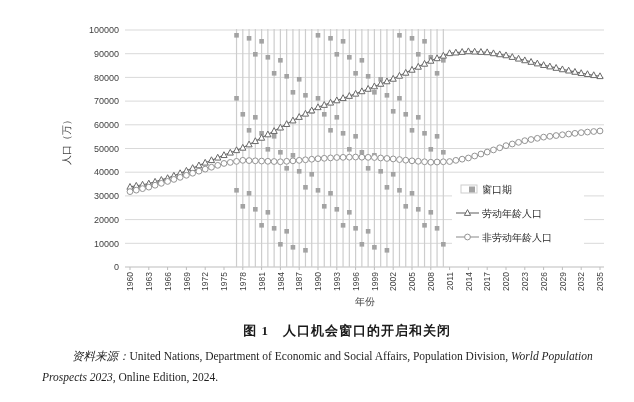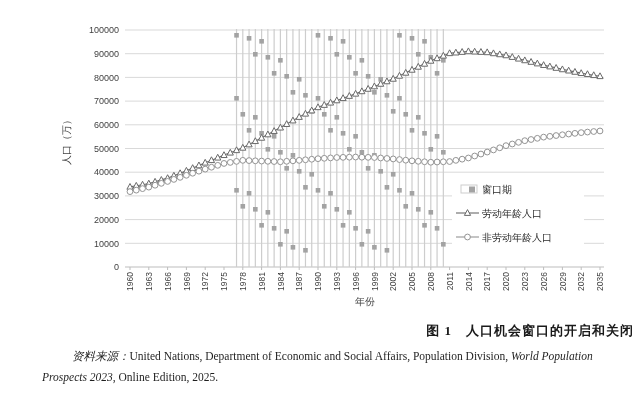--- a/index.html
+++ b/index.html
@@ -1,19 +1,19 @@
 <!DOCTYPE html>
 <html><head>
 <meta charset="utf-8">
 <style>
   html,body{margin:0;padding:0;background:#fff;}
   #page{position:relative;width:634px;height:402px;background:#ffffff;overflow:hidden;
         font-family:"Liberation Sans",sans-serif;}
   #chart-wrap{position:absolute;left:0;top:0;width:634px;height:320px;}
-  #caption{position:absolute;left:60px;top:322px;width:574px;text-align:right;
+  #caption{position:absolute;left:60px;top:322px;width:574px;text-align:center;
            font-family:"Liberation Serif","DejaVu Serif",serif;font-weight:bold;
            font-size:13px;color:#1a1a1a;letter-spacing:1px;}
   #source{position:absolute;left:42px;top:346px;width:570px;
           font-family:Liberation Serif, serif;font-size:11.5px;
           color:#1f1f1f;line-height:21px;}
   #source .ital{font-style:italic;}
   #source .line2{display:block;}
   #source .line1{display:block;text-indent:30px;}
 </style>
 </head>
@@ -403,15 +403,15 @@
           <text x="482" y="217" font-size="10px" fill="#2b2b2b">劳动年龄人口</text>
           <line x1="456" y1="237" x2="479" y2="237" stroke="#949494" stroke-width="1.1"></line>
           <circle cx="467.5" cy="237" r="2.9" fill="#ffffff" stroke="#949494" stroke-width="1"></circle>
           <text x="482" y="241" font-size="10px" fill="#2b2b2b">非劳动年龄人口</text>
         </g>
       </svg>
   </div>
   <div id="caption">图 1　人口机会窗口的开启和关闭</div>
   <div id="source">
     <span class="line1"><span class="ital">资料来源：</span><span class="rom">United Nations, Department of Economic and Social Affairs, Population Division, </span><span class="ital">World Population</span></span>
-    <span class="line2"><span class="ital">Prospects 2023</span><span class="rom">, Online Edition, 2025.</span></span>
+    <span class="line2"><span class="ital">Prospects 2023</span><span class="rom">, Online Edition, 2024.</span></span>
   </div>
 </div>
 
 </body></html>

